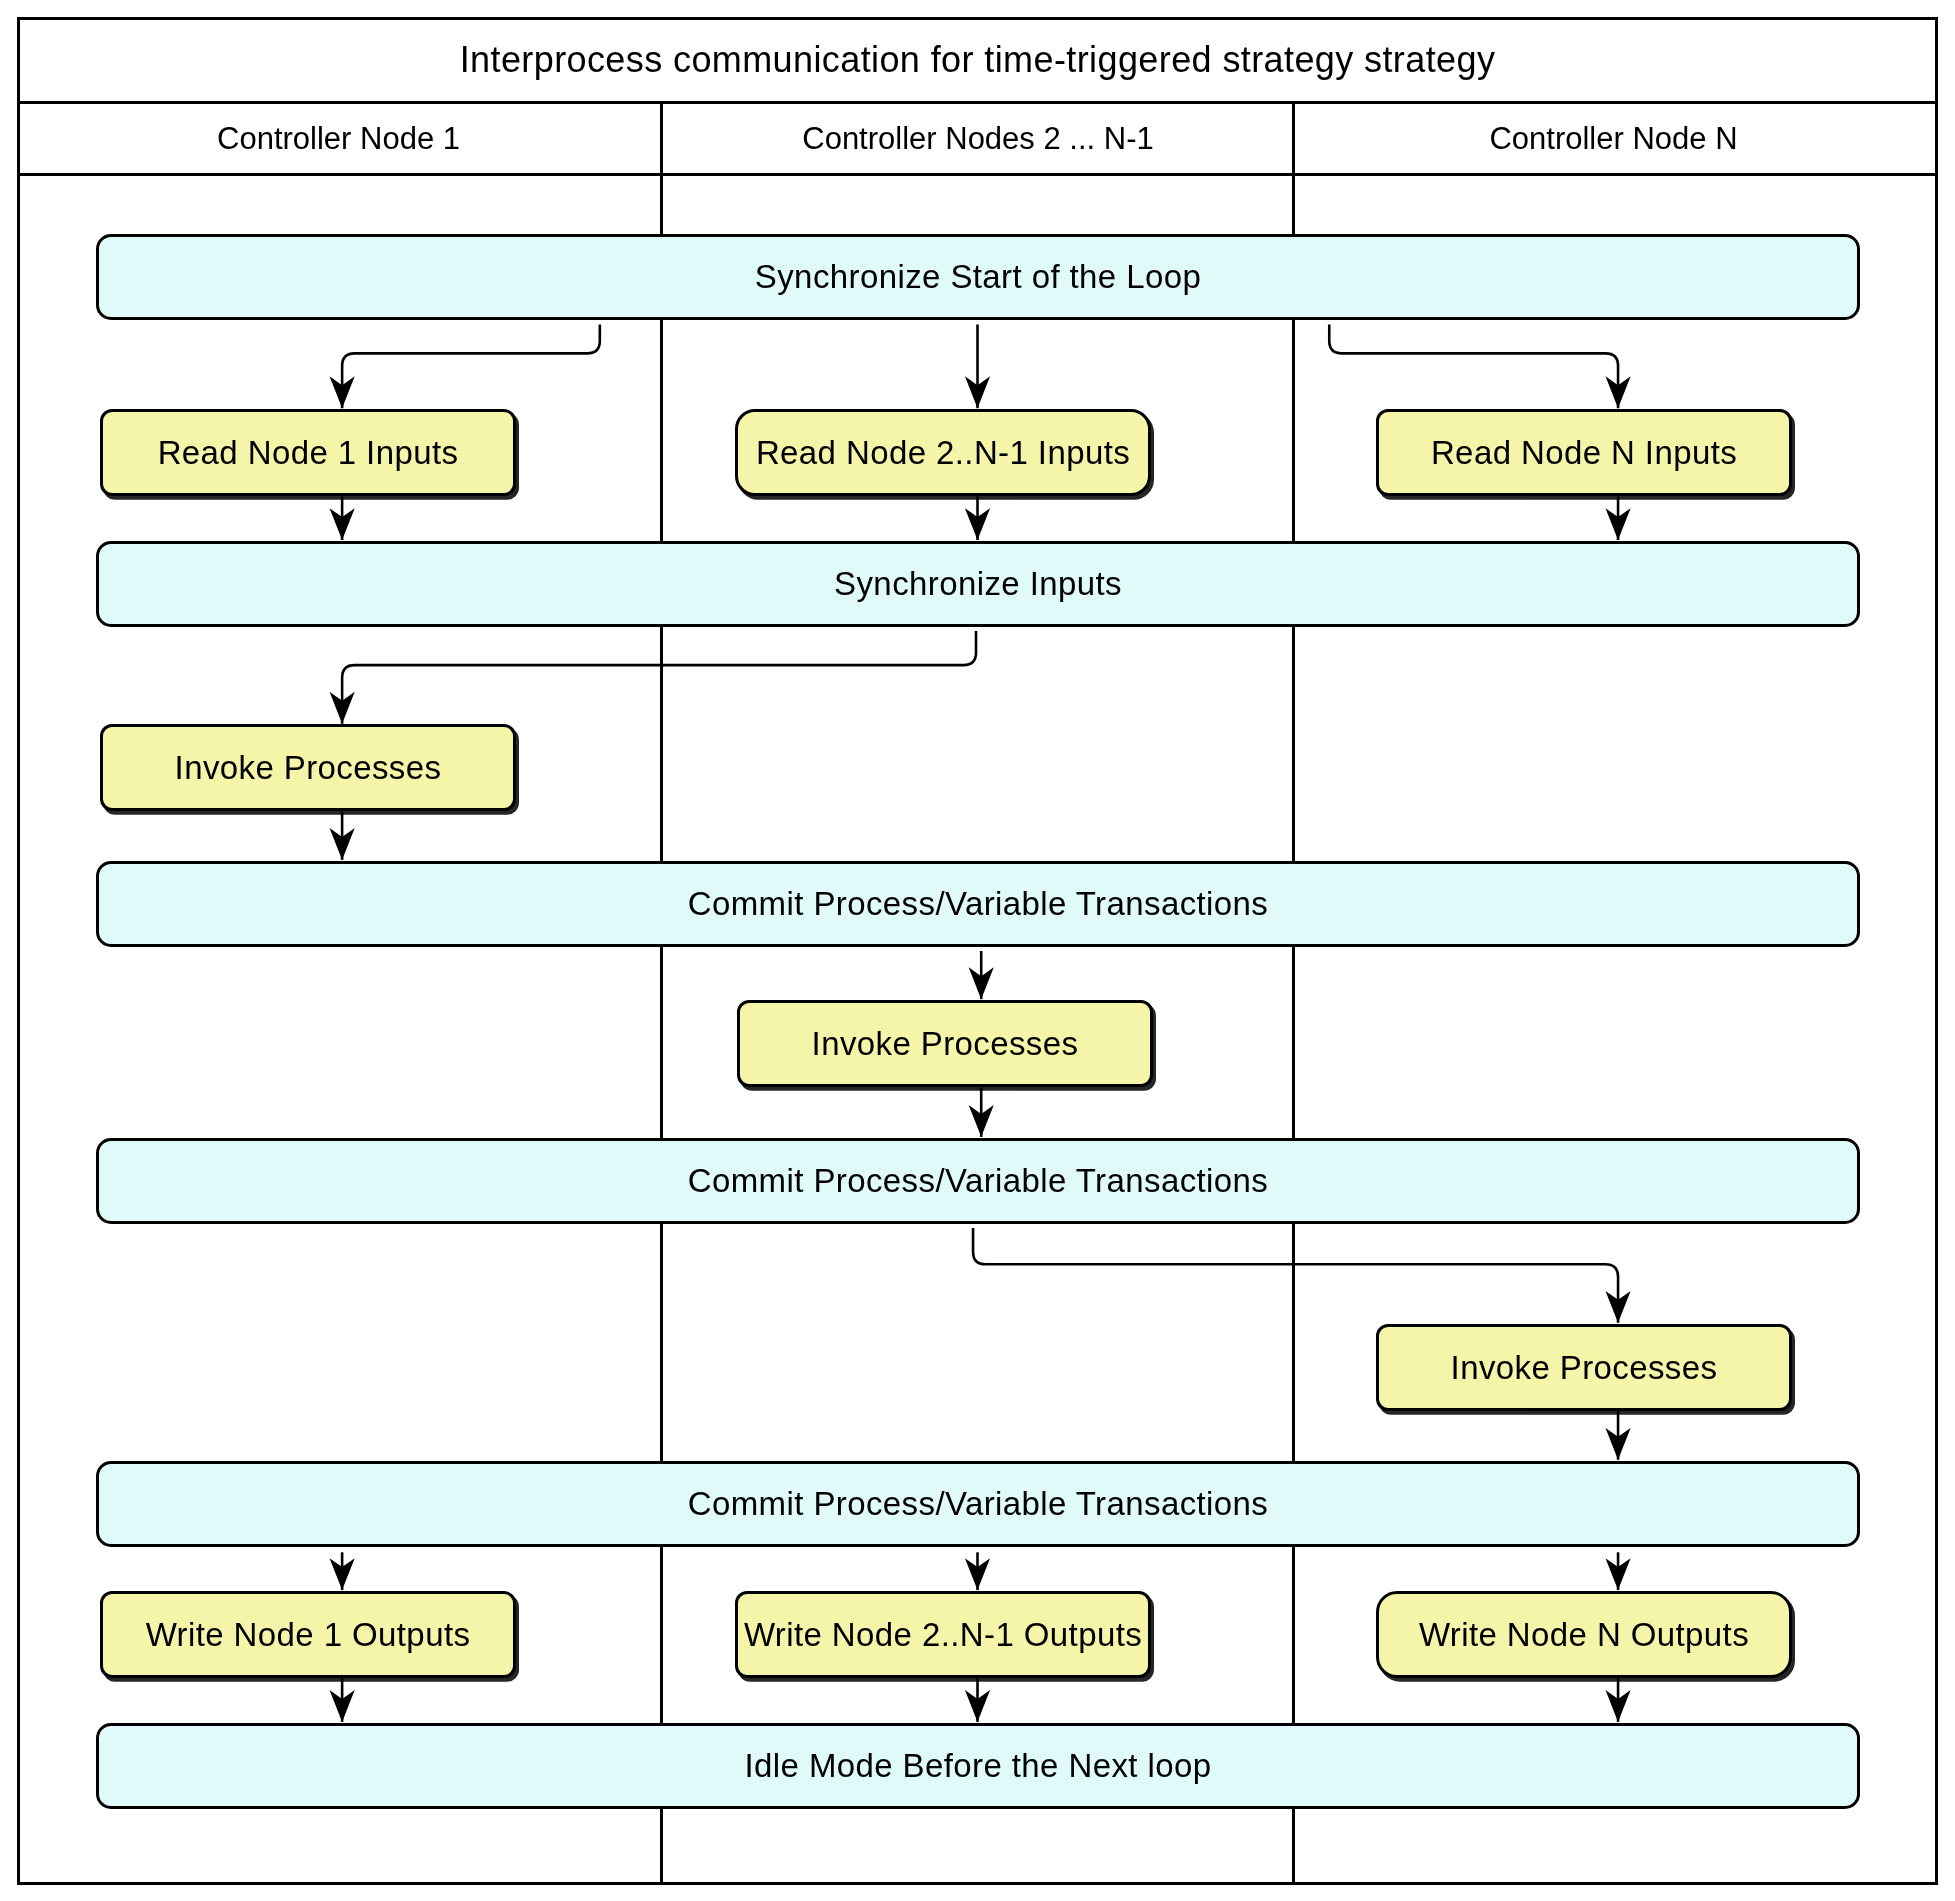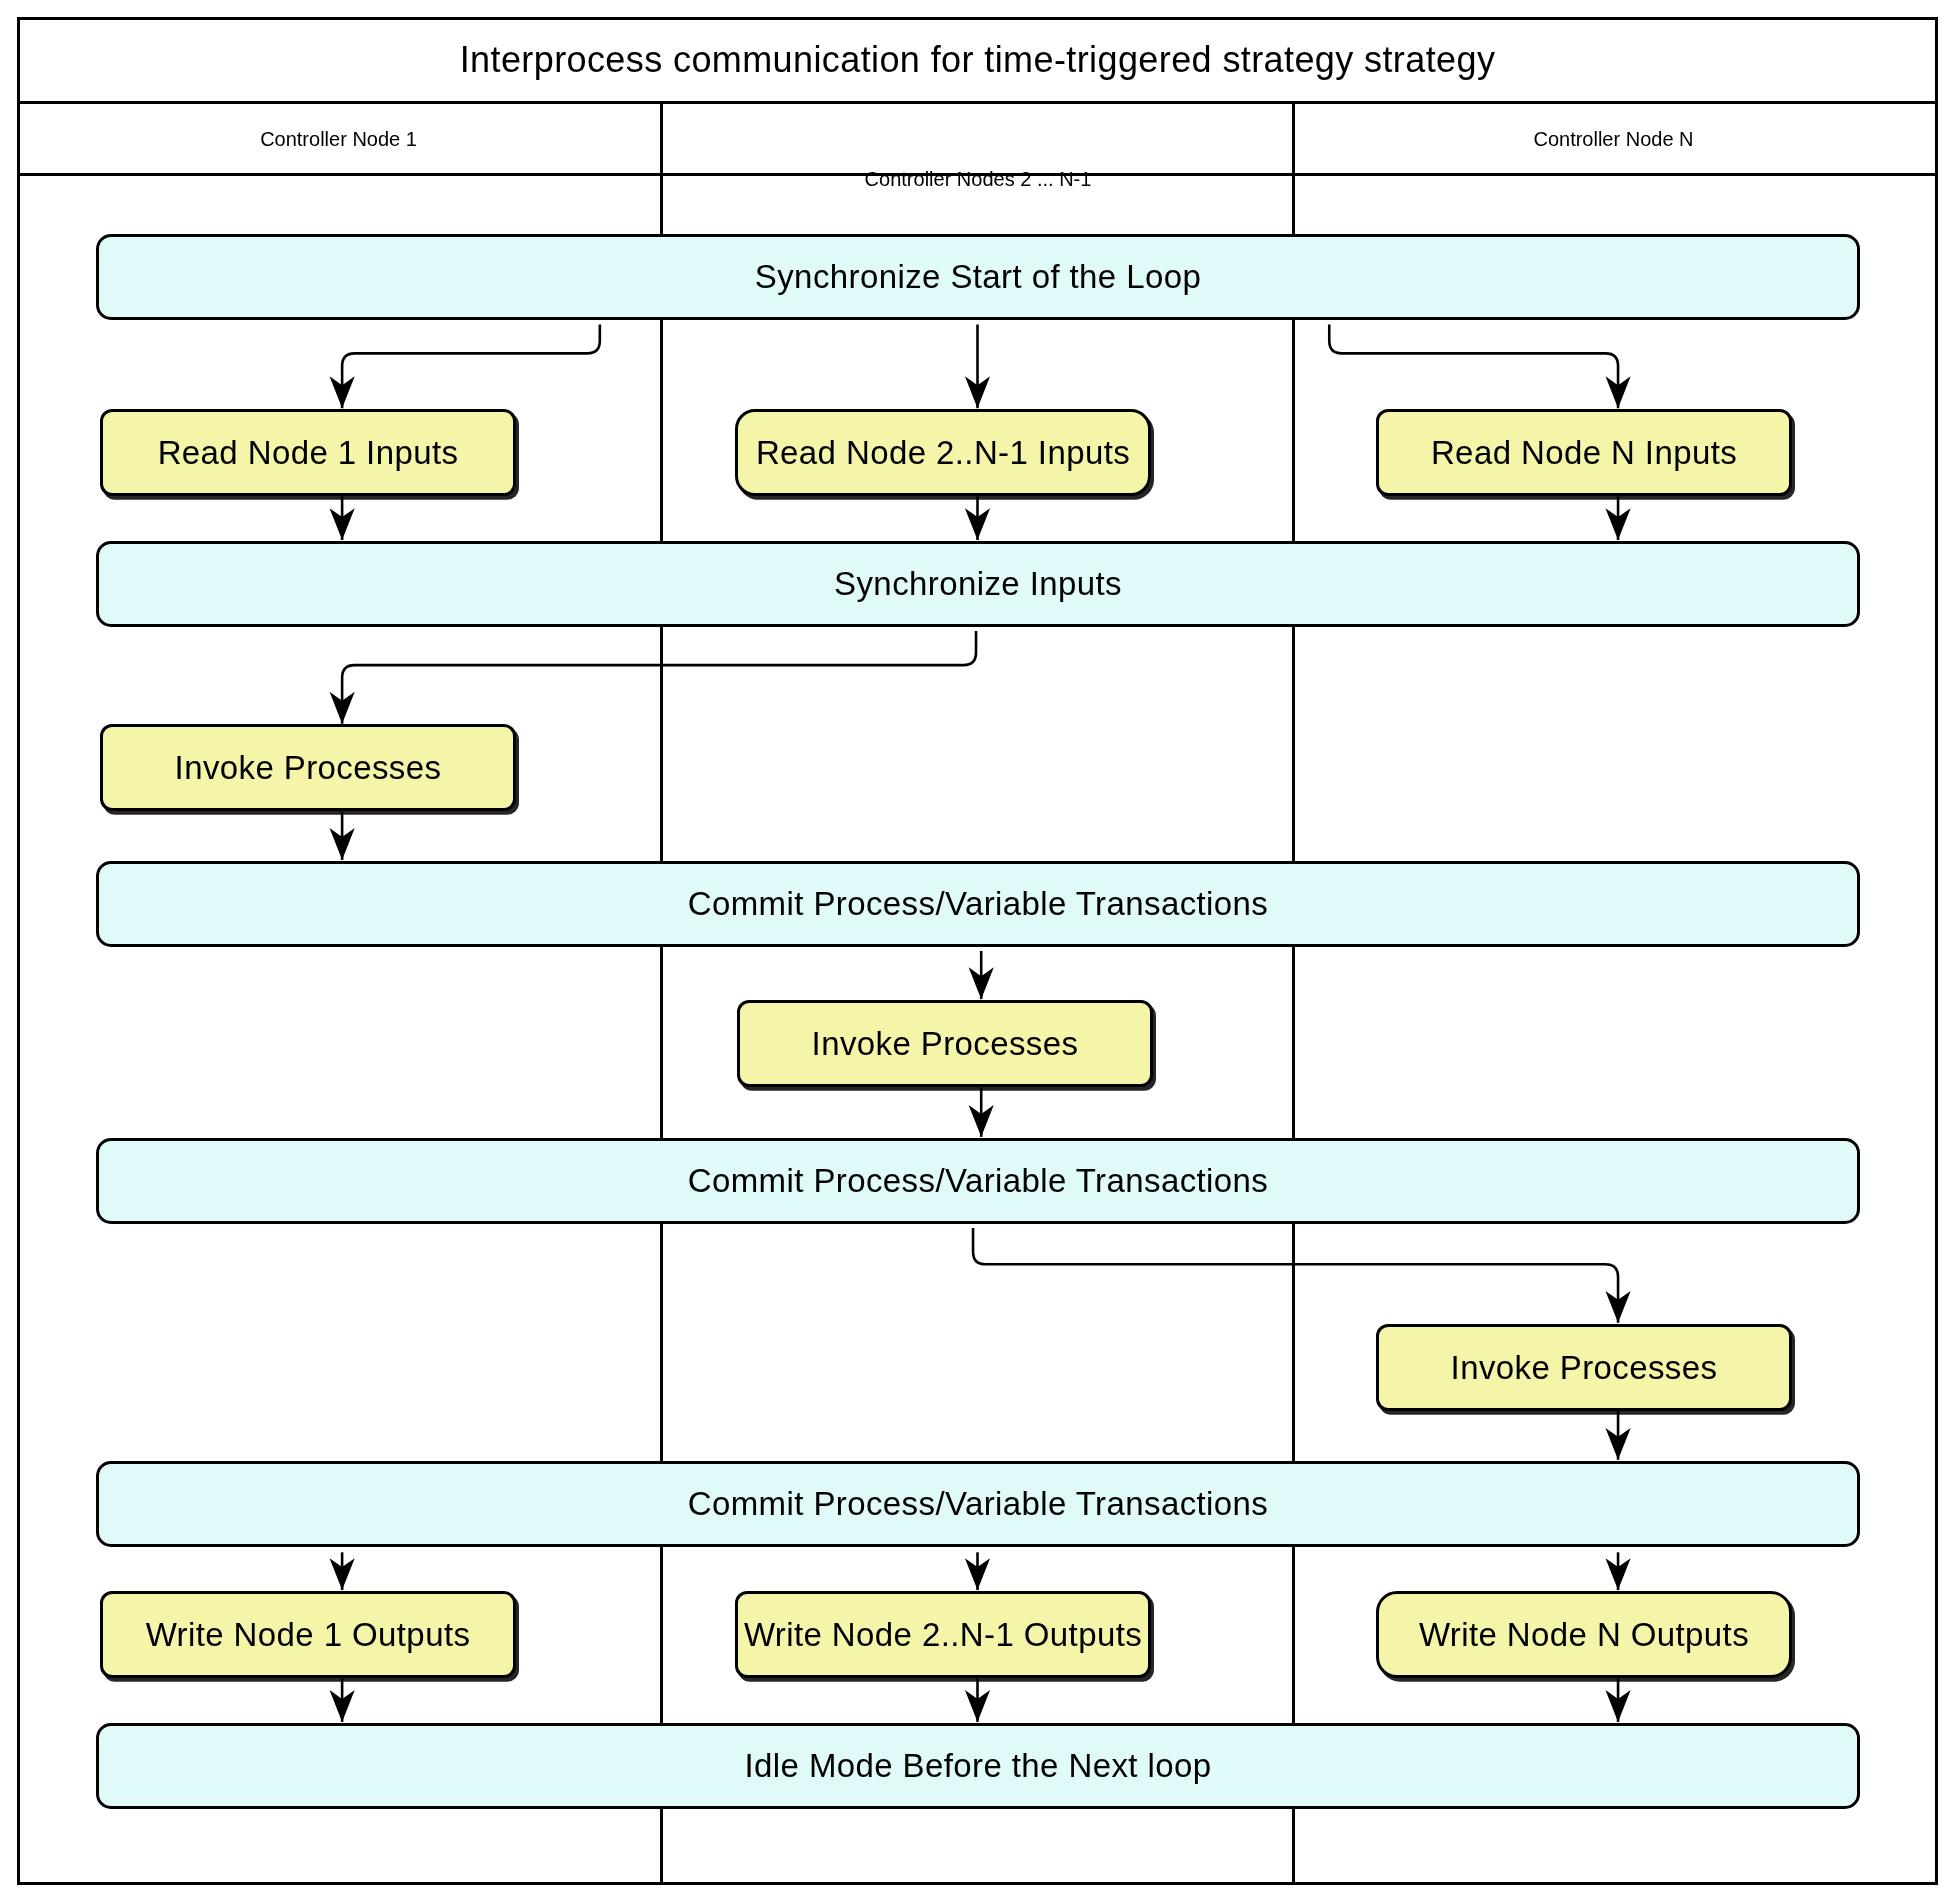--- a/index.html
+++ b/index.html
@@ -3,40 +3,40 @@
 <meta charset="utf-8">
 <style>
   html,body{margin:0;padding:0;background:#ffffff;}
   body{width:1955px;height:1902px;position:relative;font-family:"Liberation Sans",sans-serif;color:#000;}
   .abs{position:absolute;box-sizing:border-box;}
   #frame{left:17px;top:17px;width:1921px;height:1868px;border:3.7px solid #000;background:#fff;}
   .hline{background:#000;height:3px;}
   .vline{background:#000;width:3px;}
   .cell{display:flex;align-items:center;justify-content:center;text-align:center;}
   #title{left:17px;top:18.5px;width:1921px;height:83px;font-size:36px;letter-spacing:0.4px;}
-  .hdr{top:104px;height:70px;font-size:20px;}
+  .hdr{top:104px;height:70px;font-size:31px;}
   .bar{left:96px;width:1764px;height:86px;background:#e0fafa;border:3.7px solid #000;
        border-radius:15px;font-size:33px;letter-spacing:0.4px;}
   .box{width:416px;height:87px;background:#f5f5a9;border:3px solid #000;border-radius:12px;
        font-size:33px;letter-spacing:0.4px;box-shadow:3px 3.7px 0 0 rgba(0,0,0,0.85);}
   svg.overlay{position:absolute;left:0;top:0;pointer-events:none;}
   svg.overlay path.conn{fill:none;stroke:#000;stroke-width:3.5px;}
 </style>
 </head>
 <body>
 
 <div class="abs" id="frame"></div>
 <div class="abs hline" style="left:17px;top:101px;width:1921px;"></div>
 <div class="abs hline" style="left:17px;top:173px;width:1921px;"></div>
 <div class="abs vline" style="left:660px;top:104px;height:1781px;"></div>
 <div class="abs vline" style="left:1292px;top:104px;height:1781px;"></div>
 
 <div class="abs cell" id="title">Interprocess communication for time-triggered strategy strategy</div>
 <div class="abs cell hdr" style="left:17px;width:643px;">Controller Node 1</div>
-<div class="abs cell hdr" style="left:663px;width:630px;margin-top:40px;">Controller Nodes 2 ... N-1</div>
+<div class="abs cell hdr" style="left:663px;width:630px;">Controller Nodes 2 ... N-1</div>
 <div class="abs cell hdr" style="left:1300px;width:627px;text-align:center;">Controller Node N</div>
 
 <div class="abs cell bar" style="top:234px;">Synchronize Start of  the Loop</div>
 <div class="abs cell bar" style="top:541px;">Synchronize Inputs</div>
 <div class="abs cell bar" style="top:861px;">Commit Process/Variable Transactions</div>
 <div class="abs cell bar" style="top:1138px;">Commit Process/Variable Transactions</div>
 <div class="abs cell bar" style="top:1461px;">Commit Process/Variable Transactions</div>
 <div class="abs cell bar" style="top:1723px;">Idle Mode Before the Next loop</div>
 
 <div class="abs cell box" style="left:100px;top:409px;">Read Node 1 Inputs</div>

